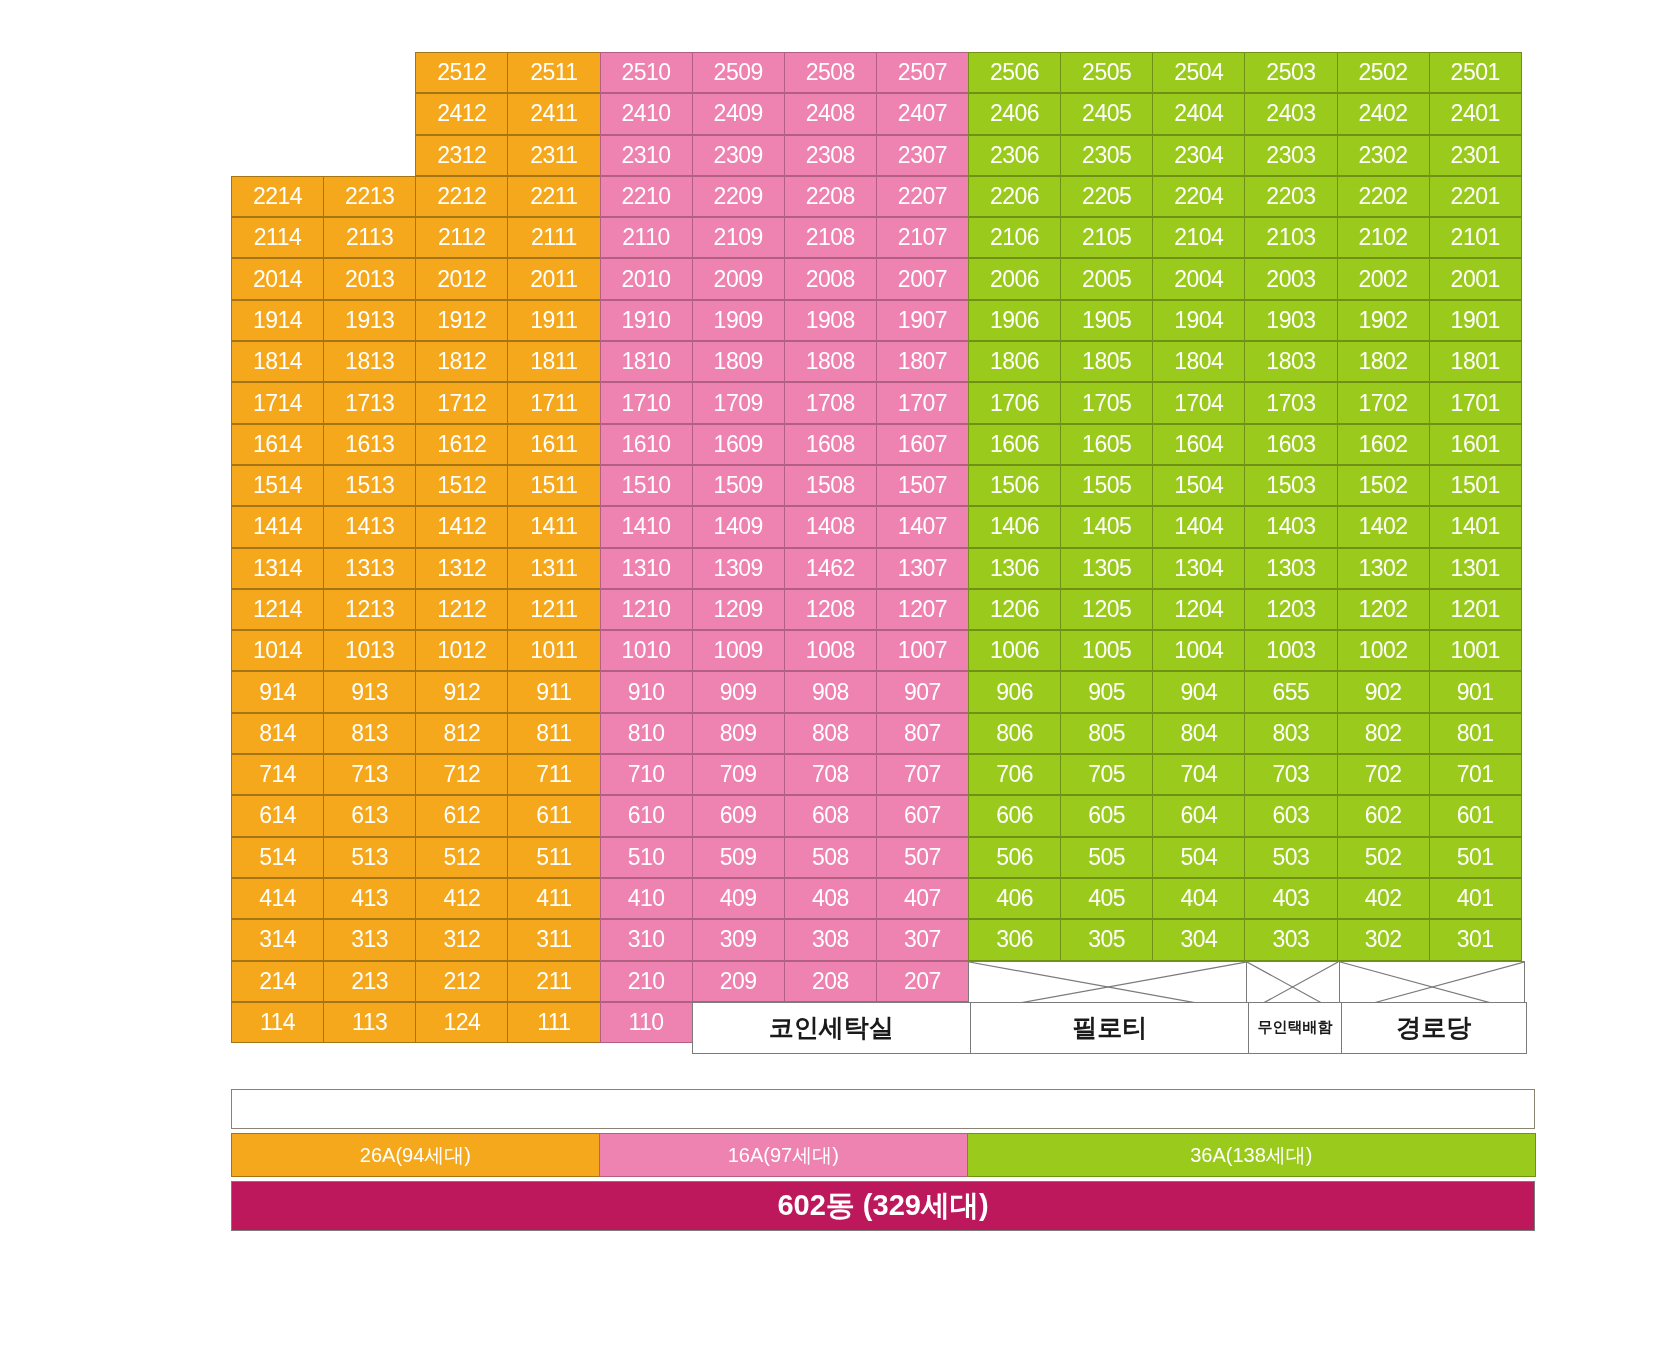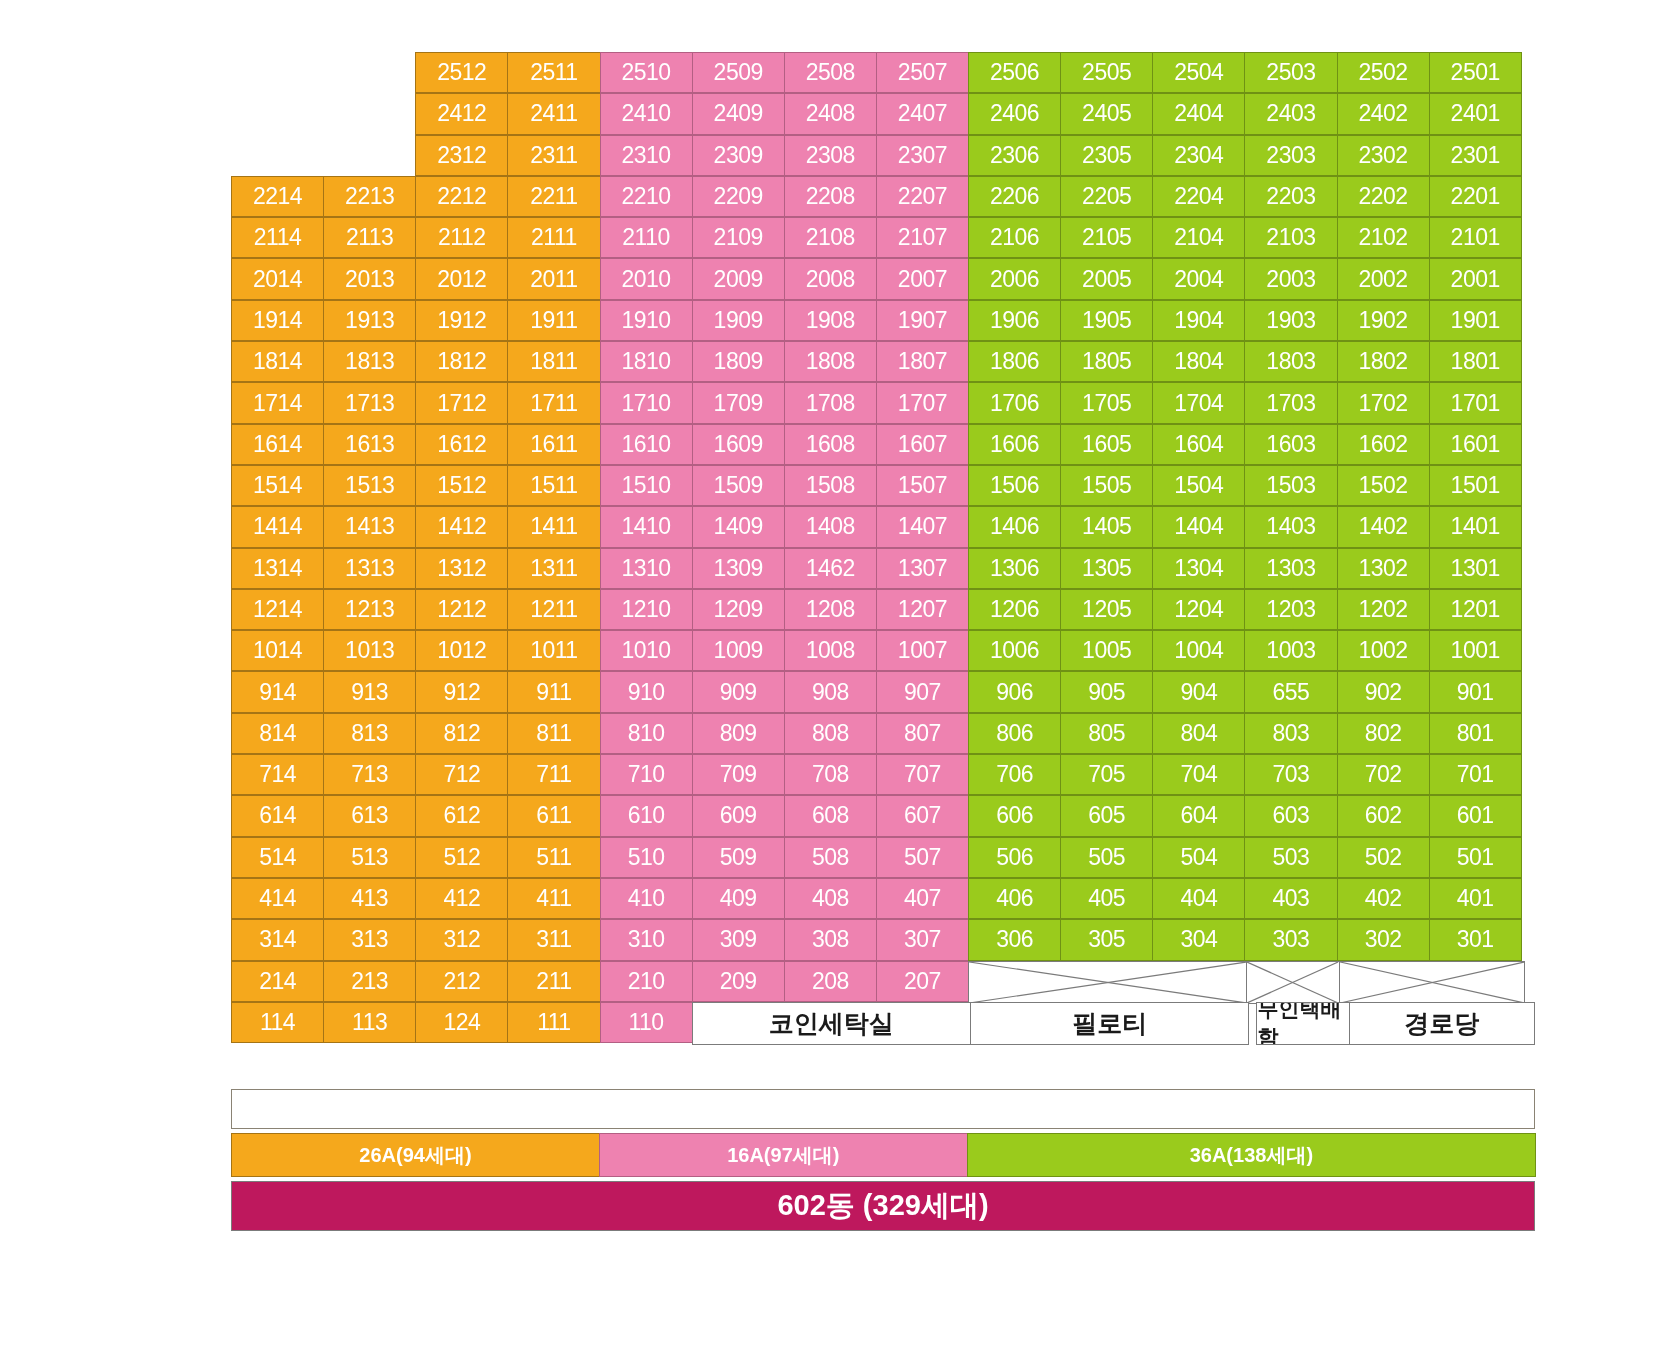--- a/index.html
+++ b/index.html
@@ -49,31 +49,31 @@
   .cell.orange { background: #F5A81C; border-color: #a57415; }
   .cell.pink   { background: #EE82B0; border-color: #b35f83; }
   .cell.green  { background: #9ACB1C; border-color: #6f9214; }
 
   
   .fac {
     background: #ffffff;
     border: 1px solid #7b7b7b;
     margin-right: -1px;
     margin-bottom: -1px;
-    height: 43px;
+    height: 52px;
     display: flex;
     align-items: center;
     justify-content: center;
     color: #1a1a1a;
     font-size: 25px;
     font-weight: 700;
     position: relative;
     overflow: hidden;
   }
-  .fac.small { font-size: 21px; font-weight: 700; margin-left: 8px; }
+  .fac.small { font-size: 15px; font-weight: 700; }
   .fac svg { position: absolute; inset: 0; width: 100%; height: 100%; }
 
   
   #separator {
     position: absolute;
     left: 231px;
     top: 1089px;
     width: 1304px;
     height: 40px;
     background: #ffffff;
@@ -88,21 +88,21 @@
     width: 1304px;
     height: 44px;
     display: flex;
   }
   .legend-seg {
     display: flex;
     align-items: center;
     justify-content: center;
     color: #ffffff;
     font-size: 20px;
-    font-weight: 700;
+    font-weight: 400;
     border: 1px solid #8a8374;
     margin-right: -1px;
     height: 44px;
   }
   .legend-seg.orange { background: #F5A81C; border-color: #a57415; }
   .legend-seg.pink   { background: #EE82B0; border-color: #b35f83; }
   .legend-seg.green  { background: #9ACB1C; border-color: #6f9214; }
 
   
   #title-band {

